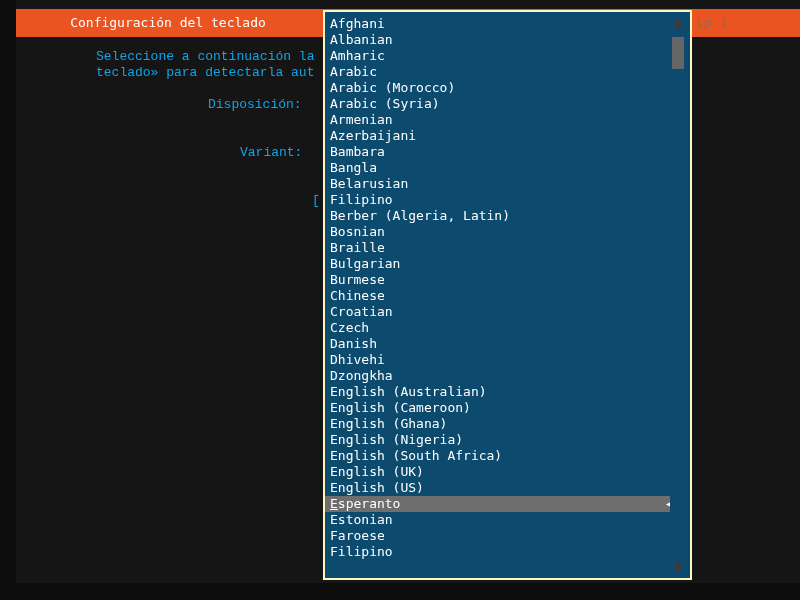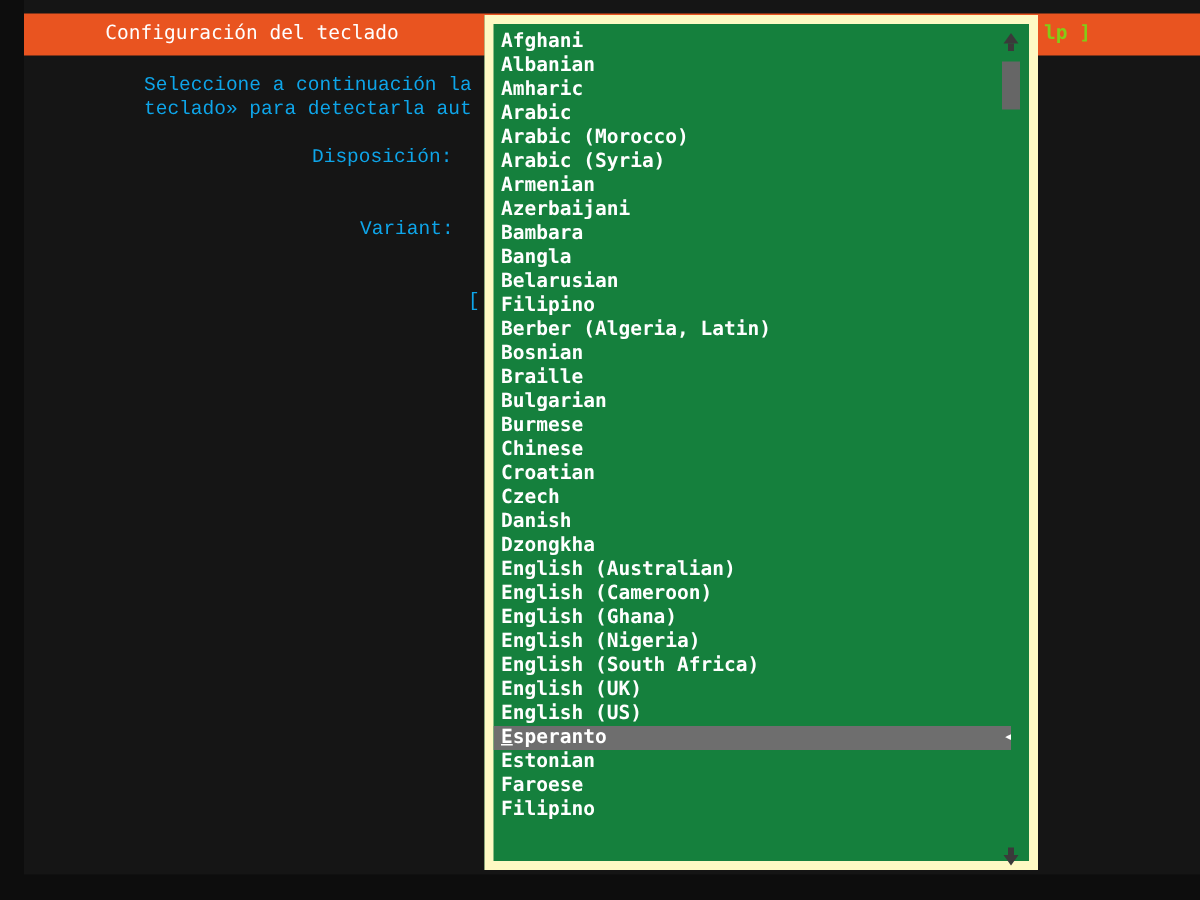--- a/index.html
+++ b/index.html
@@ -47,24 +47,23 @@
     color: #ffffff;
     white-space: pre;
     font-size: 13px;
   }
   .header-right {
     position: absolute;
     left: 680px;
     top: 9px;
     height: 28px;
     line-height: 28px;
-    color: #84cc16;
-    white-space: pre;
-    font-size: 13px;
-    font-weight: bold;
+    color: #737373;
+    white-space: pre;
+    font-size: 13px;
   }
 
   
   .form-line {
     position: absolute;
     white-space: pre;
     color: #0ea5e9;
     font-size: 13px;
     line-height: 16px;
     font-family: Liberation Mono, monospace;
@@ -75,24 +74,23 @@
   .label-variant { left: 224px; top: 145px; }
   .bracket-stub  { left: 296px; top: 193px; }
 
   
   .dropdown {
     position: absolute;
     left: 307px;
     top: 10px;
     width: 369px;
     height: 570px;
-    background: #15803d;
-    border: 6px solid #fef9c3;
+    background: #0c4a6e;
+    border: 2px solid #fef9c3;
     box-sizing: border-box;
-    font-weight: bold;
   }
   .dd-list {
     position: absolute;
     left: 0;
     top: 4px;
     width: 345px;
     height: 562px;
     overflow: hidden;
   }
   .dd-item {
@@ -198,20 +196,21 @@
         <div class="dd-item"><span>Filipino</span></div>
         <div class="dd-item"><span>Berber (Algeria, Latin)</span></div>
         <div class="dd-item"><span>Bosnian</span></div>
         <div class="dd-item"><span>Braille</span></div>
         <div class="dd-item"><span>Bulgarian</span></div>
         <div class="dd-item"><span>Burmese</span></div>
         <div class="dd-item"><span>Chinese</span></div>
         <div class="dd-item"><span>Croatian</span></div>
         <div class="dd-item"><span>Czech</span></div>
         <div class="dd-item"><span>Danish</span></div>
+        <div class="dd-item"><span>Dhivehi</span></div>
         <div class="dd-item"><span>Dzongkha</span></div>
         <div class="dd-item"><span>English (Australian)</span></div>
         <div class="dd-item"><span>English (Cameroon)</span></div>
         <div class="dd-item"><span>English (Ghana)</span></div>
         <div class="dd-item"><span>English (Nigeria)</span></div>
         <div class="dd-item"><span>English (South Africa)</span></div>
         <div class="dd-item"><span>English (UK)</span></div>
         <div class="dd-item"><span>English (US)</span></div>
         <div class="dd-item selected"><span class="accel">E</span><span>speranto</span><span class="sel-marker">◀</span></div>
         <div class="dd-item"><span>Estonian</span></div>

